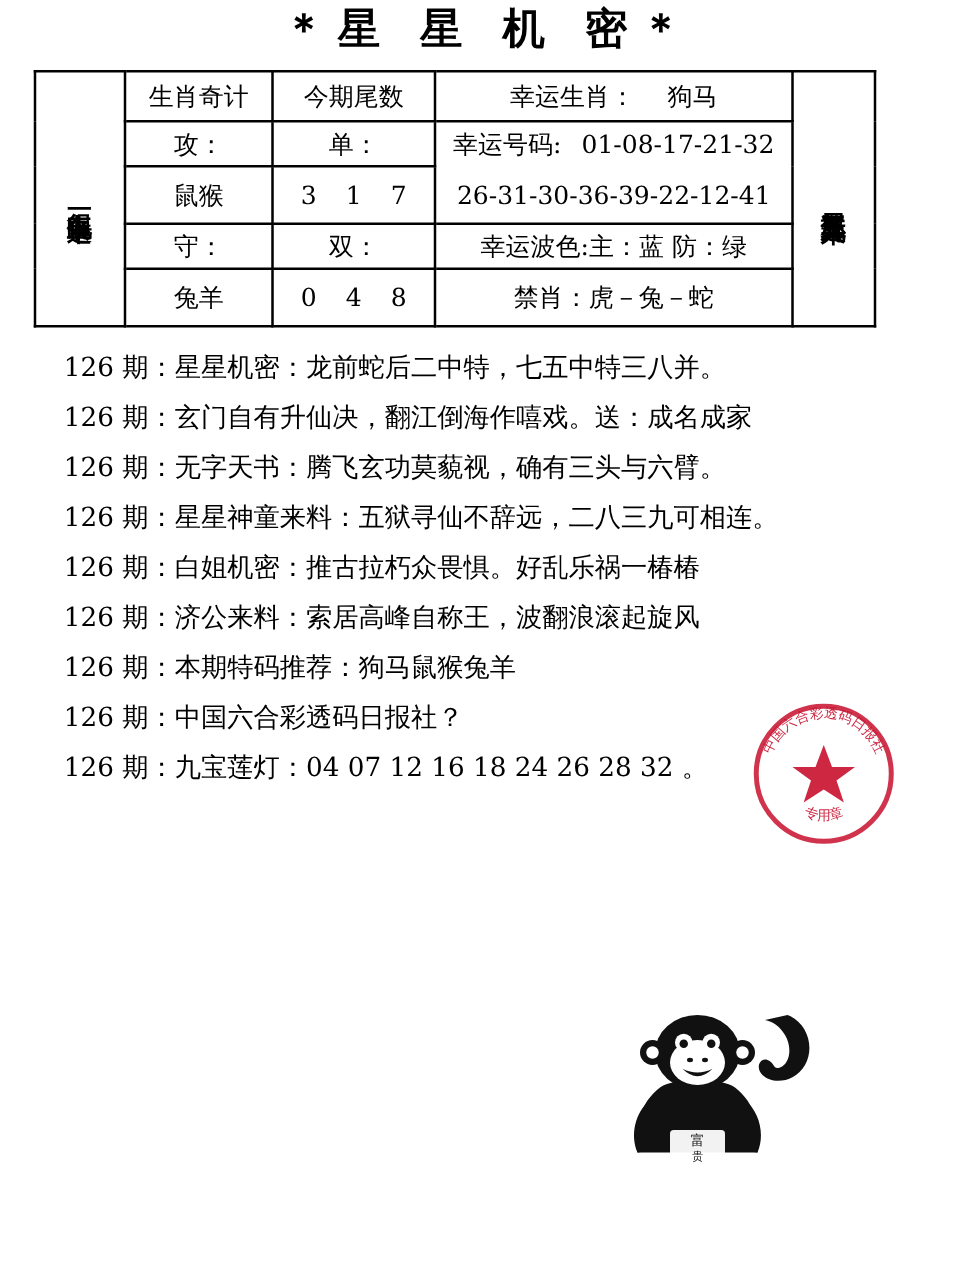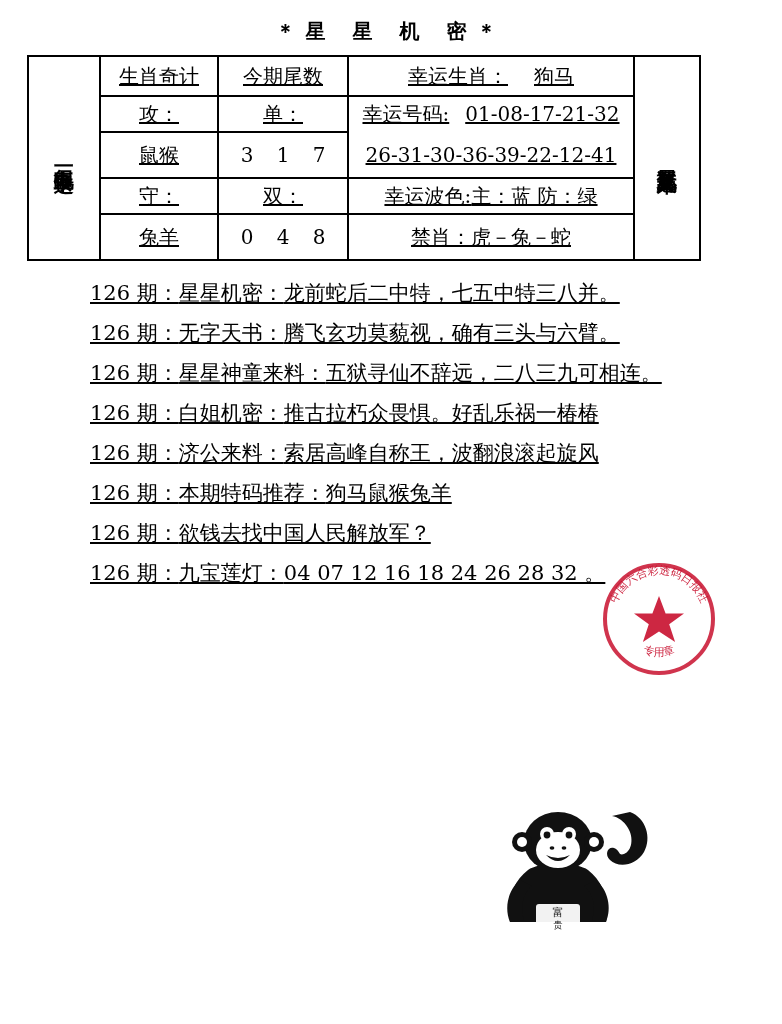--- a/index.html
+++ b/index.html
@@ -16,32 +16,30 @@
     overflow: hidden;
   }
   .page {
     position: relative;
     width: 782px;
     height: 1024px;
   }
   
   .title {
     text-align: center;
-    font-size: 20px;
+    font-size: 34px;
     font-weight: bold;
     letter-spacing: 10px;
-    padding-top: 18px;
     padding-bottom: 6px;
     font-family: "DejaVu Serif", "Liberation Serif", serif;
   }
   
   .top-table-wrap {
     margin: 4px auto 0 auto;
     width: 728px;
-    text-decoration: underline;
   }
   table.top {
     border-collapse: collapse;
     width: 672px;
     table-layout: fixed;
   }
   table.top td {
     border: 2px solid #000;
     padding: 0;
     text-align: center;
@@ -109,22 +107,21 @@
     padding: 5px 6px;
     text-align: center;
     white-space: nowrap;
   }
   td.no-bottom { border-bottom: none !important; }
   td.no-top { border-top: none !important; }
 
   
   .lines {
     margin: 22px 0 0 0;
-    padding: 0 0 0 90px;
-    text-decoration: underline;
+    padding: 0 0 0 51px;
   }
   .line {
     font-size: 21px;
     line-height: 1.0;
     margin-bottom: 19px;
     white-space: nowrap;
     font-family: "DejaVu Serif", "Liberation Serif", serif;
   }
   .line .period { }
   .line .label { }
@@ -213,36 +210,39 @@
         </tr>
       </tbody>
     </table>
   </div>
 
   <div class="lines">
     <div class="line">
       <span class="period">126 期：</span><span class="label">星星机密：</span><span class="body">龙前蛇后二中特，七五中特三八并。</span>
     </div>
     <div class="line">
+      <span class="period">126 期：</span><span class="label"></span><span class="body">玄门自有升仙决，翻江倒海作嘻戏。送：成名成家</span>
+    </div>
+    <div class="line">
       <span class="period">126 期：</span><span class="label">无字天书：</span><span class="body">腾飞玄功莫藐视，确有三头与六臂。</span>
     </div>
     <div class="line">
       <span class="period">126 期：</span><span class="label">星星神童来料：</span><span class="body">五狱寻仙不辞远，二八三九可相连。</span>
     </div>
     <div class="line">
       <span class="period">126 期：</span><span class="label">白姐机密：</span><span class="body">推古拉朽众畏惧。好乱乐祸一椿椿</span>
     </div>
     <div class="line">
       <span class="period">126 期：</span><span class="label">济公来料：</span><span class="body">索居高峰自称王，波翻浪滚起旋风</span>
     </div>
     <div class="line">
       <span class="period">126 期：</span><span class="label">本期特码推荐：</span><span class="body">狗马鼠猴兔羊</span>
     </div>
     <div class="line">
-      <span class="period">126 期：</span><span class="label"></span><span class="body">欲钱去找中国人民解放军？</span>
+      <span class="period">126 期：</span><span class="label"></span><span class="body">中国六合彩透码日报社？</span>
     </div>
     <div class="line">
       <span class="period">126 期：</span><span class="label">九宝莲灯：</span><span class="body">04 07 12 16 18 24 26 28 32  。</span>
     </div>
   </div>
 
   <div class="stamp">
     <svg width="126" height="126" viewBox="0 0 126 126" xmlns="http://www.w3.org/2000/svg">
       <defs>
         <path id="arcTop" d="M 18,63 A 45,45 0 0 1 108,63" fill="none"></path>

